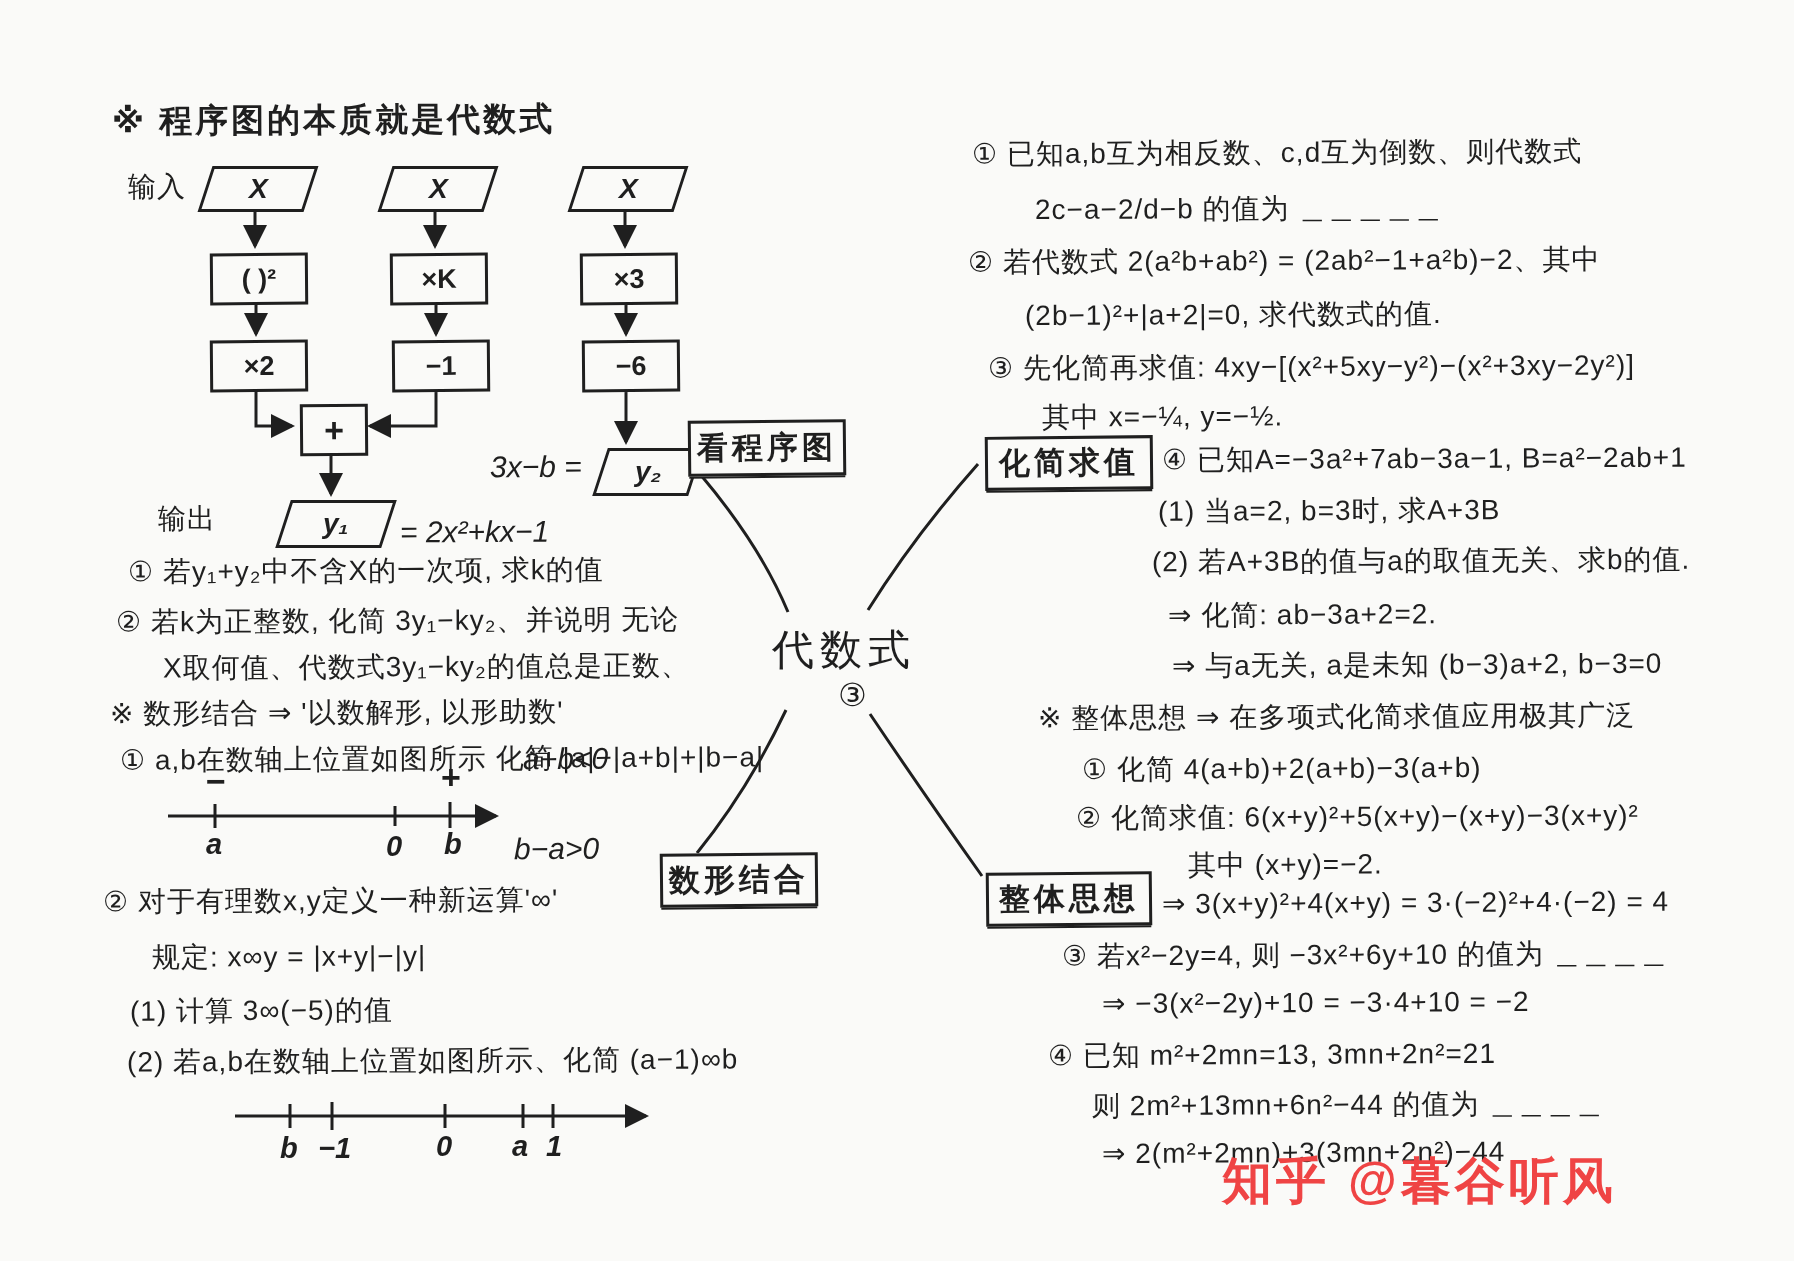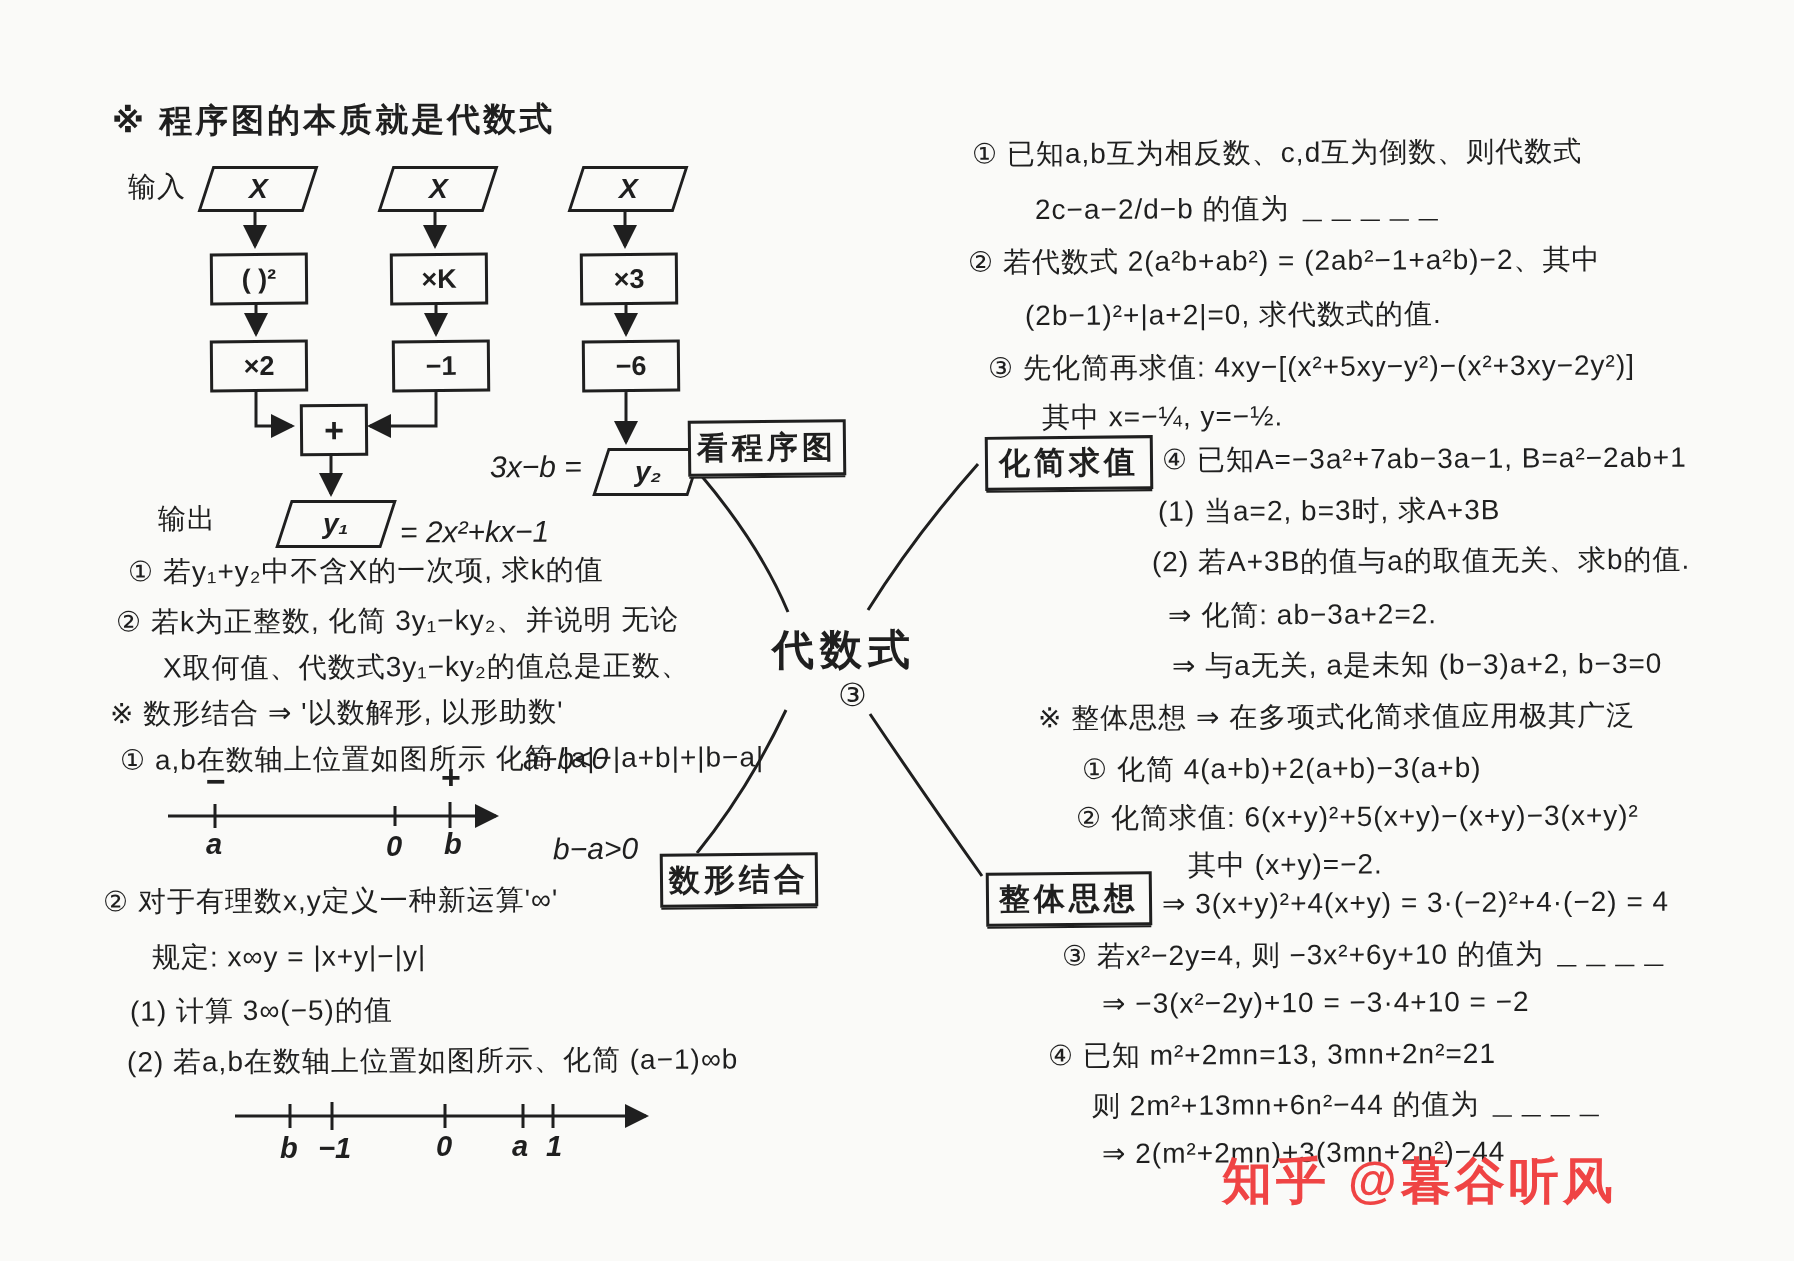--- a/index.html
+++ b/index.html
@@ -22,21 +22,21 @@
   .obox{ 
     position:absolute;border:3px solid #1f1f1f;display:flex;align-items:center;
     justify-content:center;font-size:27px;font-weight:bold;background:#fafaf8;
     transform:rotate(-0.5deg);
   }
   .branch{
     position:absolute;border:3px solid #1f1f1f;display:flex;align-items:center;
     justify-content:center;font-size:31px;font-weight:bold;letter-spacing:4px;
     background:#fafaf8;box-shadow:0 3px 0 -1px #1f1f1f;transform:rotate(-0.6deg);
   }
-  .center-node{position:absolute;font-size:42px;font-weight:bold;letter-spacing:6px;}
+  .center-node{position:absolute;font-size:42px;font-weight:normal;letter-spacing:6px;}
   .center-mark{position:absolute;font-size:32px;}
   .nl-label{position:absolute;font-size:29px;font-style:italic;font-weight:bold;}
   .sign{position:absolute;font-size:34px;font-weight:bold;}
   .watermark{position:absolute;font-size:50px;font-weight:bold;color:#ef4444;letter-spacing:4px;}
   svg.overlay{position:absolute;left:0;top:0;pointer-events:none;}
 </style>
 </head>
 <body>
 
 <div class="sheet">
@@ -131,21 +131,21 @@
   <div class="line" style="left:110px;top:694px">※ 数形结合 ⇒ '以数解形, 以形助数'</div>
   <div class="line" style="left:120px;top:740px">① a,b在数轴上位置如图所示 化简 |a|−|a+b|+|b−a|</div>
 
   <div class="sign" style="left:206px;top:762px">−</div>
   <div class="sign" style="left:441px;top:758px">+</div>
   <div class="nl-label" style="left:206px;top:828px">a</div>
   <div class="nl-label" style="left:386px;top:830px">0</div>
   <div class="nl-label" style="left:444px;top:828px">b</div>
 
   <div class="line math" style="left:523px;top:742px">a+b&lt;0</div>
-  <div class="line math" style="left:553px;top:832px">b−a&gt;0</div>
+  <div class="line math" style="left:514px;top:832px">b−a&gt;0</div>
 
   <div class="line" style="left:103px;top:882px">② 对于有理数x,y定义一种新运算'∞'</div>
   <div class="line" style="left:152px;top:938px">规定: x∞y = |x+y|−|y|</div>
   <div class="line" style="left:130px;top:992px">(1) 计算 3∞(−5)的值</div>
   <div class="line" style="left:127px;top:1042px">(2) 若a,b在数轴上位置如图所示、化简 (a−1)∞b</div>
 
   <div class="nl-label" style="left:280px;top:1132px">b</div>
   <div class="nl-label" style="left:318px;top:1132px">−1</div>
   <div class="nl-label" style="left:436px;top:1130px">0</div>
   <div class="nl-label" style="left:512px;top:1130px">a</div>

